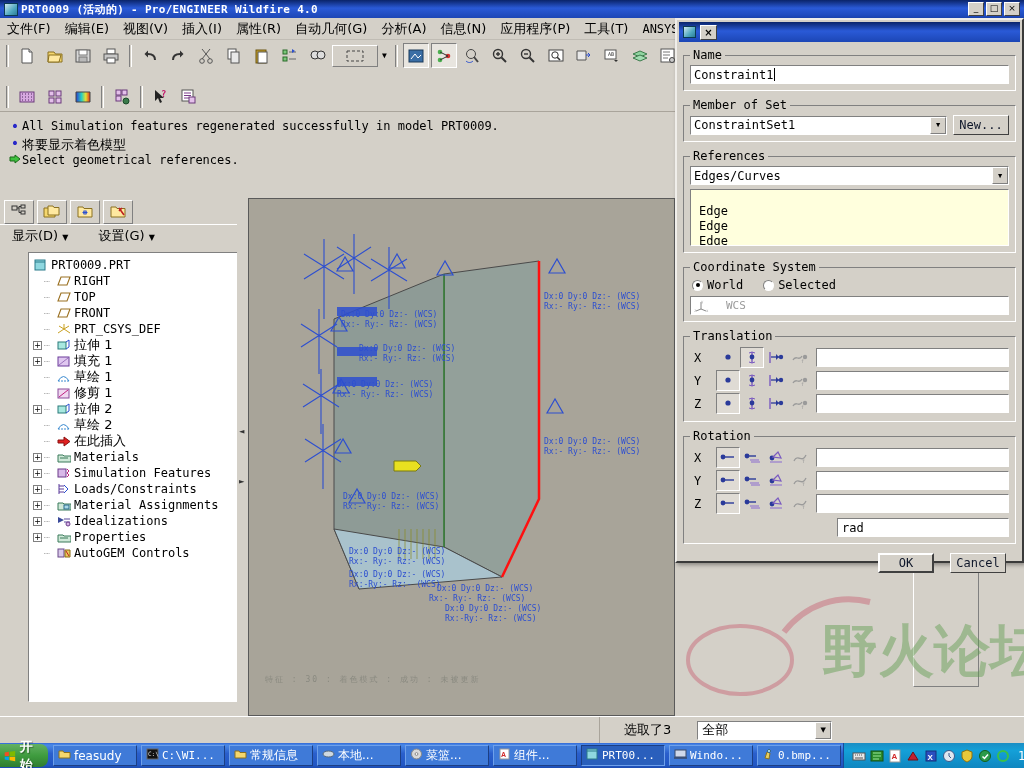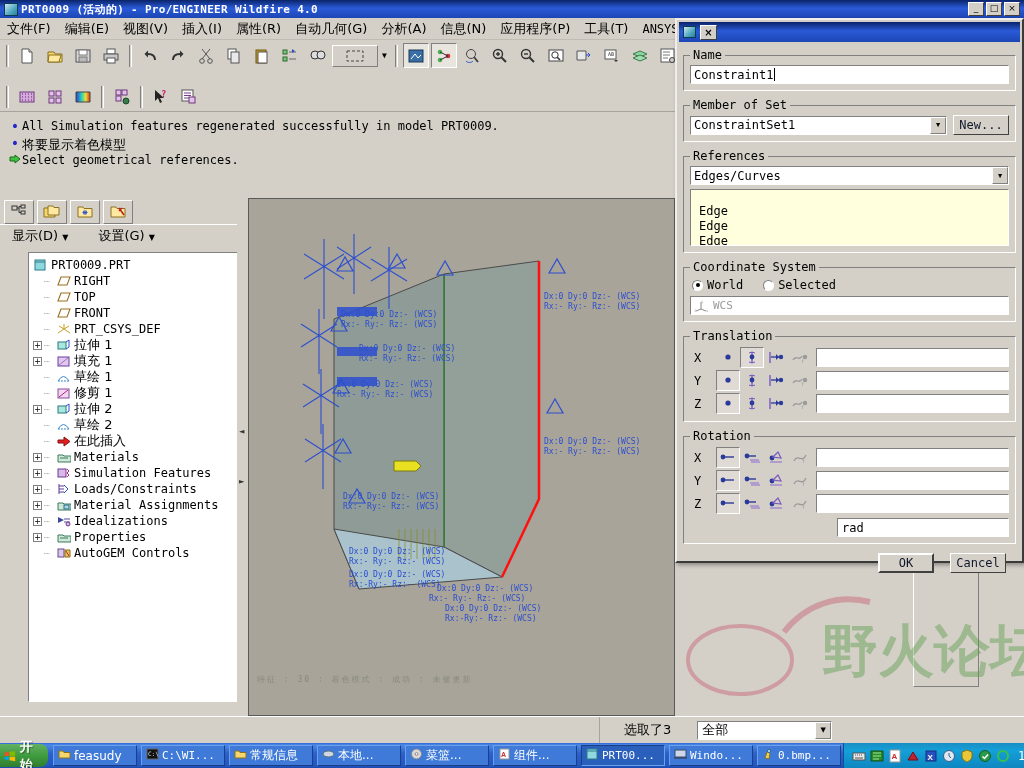--- a/index.html
+++ b/index.html
@@ -260,21 +260,21 @@
   .radiorow { display:flex; align-items:center; gap:4px; margin: 1px 0 4px 2px; }
   .radio {
     width:11px;height:11px;border-radius:50%;
     border:1px solid; border-color:#808080 #fff #fff #808080; background:#fff;
     display:flex;align-items:center;justify-content:center;
   }
   .radio .dot { width:4px;height:4px;border-radius:50%;background:#000; }
   .radiolabel { font-family:"DejaVu Sans Mono","Liberation Mono",monospace; font-size:12px; margin-right:16px;}
   .csfield {
     height:19px; background:#fff; border:1px solid; border-color:#808080 #fff #fff #808080;
-    display:flex; align-items:center; padding-left:3px; gap:4px; color:#9a9a9a;
+    display:flex; align-items:center; padding-left:3px; gap:17px; color:#9a9a9a;
     font-family:"DejaVu Sans Mono","Liberation Mono",monospace; font-size:11px;
   }
   .axisrow { display:flex; align-items:center; height: 23px; gap:0; }
   .axislbl { width: 26px; font-family:"DejaVu Sans Mono","Liberation Mono",monospace; font-size:12px; padding-left:4px;}
   .modebtn {
     width: 24px; height: 21px; margin:0; display:flex; align-items:center; justify-content:center;
     border:1px solid transparent; background:transparent;
   }
   .modebtn.sel {
     border-color:#808080 #fff #fff #808080;
@@ -876,21 +876,21 @@
         <text x="196" y="412">Dx:0 Dy:0 Dz:- (WCS)</text>
         <text x="196" y="422">Rx:-Ry:- Rz:- (WCS)</text>
       </g>
 
       <g fill="#2d4fd0" opacity=".85">
         <rect x="88" y="108" width="40" height="9"></rect>
         <rect x="88" y="148" width="40" height="9"></rect>
         <rect x="88" y="178" width="40" height="9"></rect>
       </g>
     </svg>
-    <div style="position:absolute;left:8px;bottom:30px;font-size:8px;color:#8a8a80;letter-spacing:2px;">特征 : 30 : 着色模式 : 成功 : 未被更新</div>
+    <div style="position:absolute;left:16px;bottom:30px;font-size:8px;color:#8a8a80;letter-spacing:2px;">特征 : 30 : 着色模式 : 成功 : 未被更新</div>
   </div>
 
   <div class="rightarea"></div>
   <div class="rtoolbar">
     <div class="rtool">
       <svg width="22" height="22" viewBox="0 0 22 22">
           <path d="M3 8h16v5H3z" fill="#e8e0f0" stroke="#6a5a8a"></path>
           <path d="M6 8v3M9 8v3M12 8v3M15 8v3" stroke="#6a5a8a"></path>
         </svg>
     </div>

